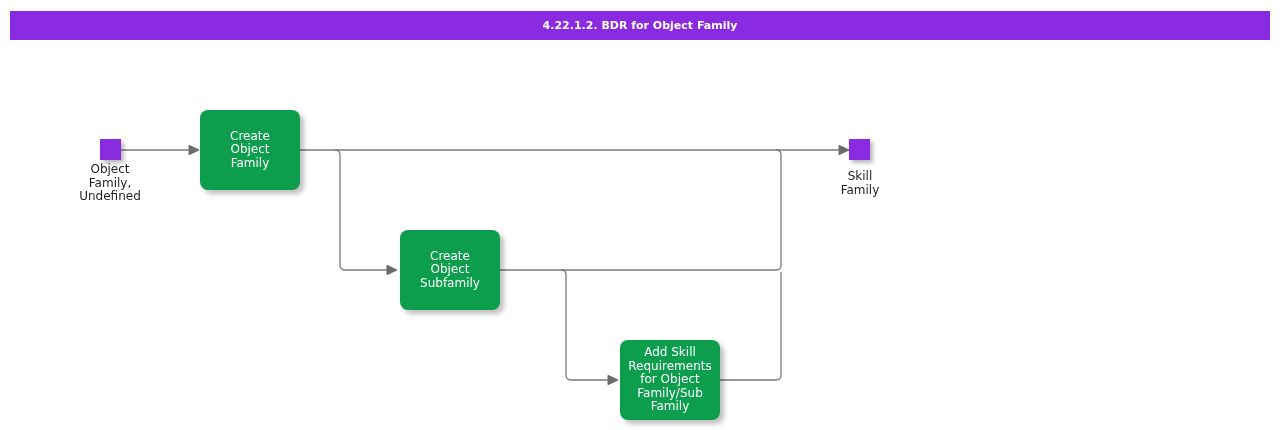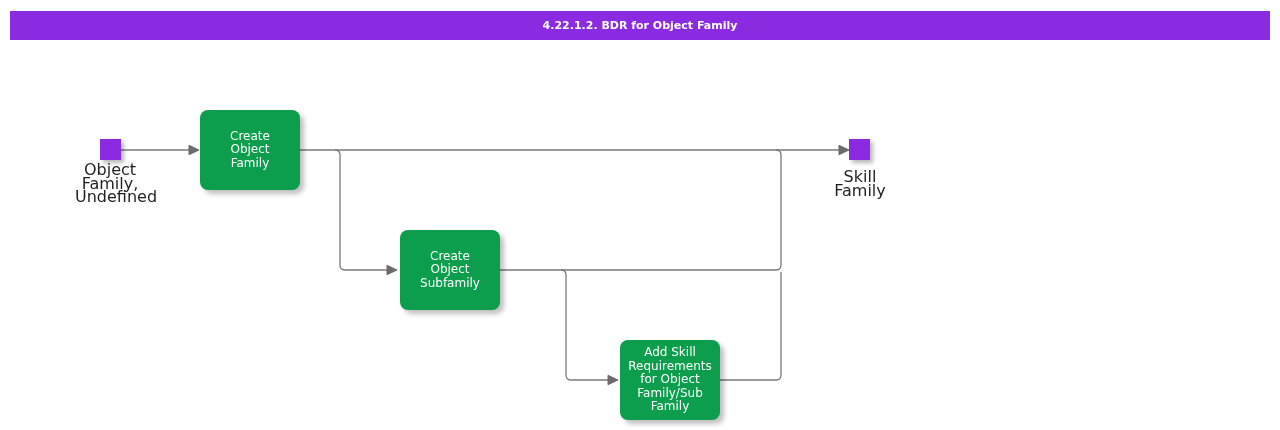--- a/index.html
+++ b/index.html
@@ -49,21 +49,21 @@
     position: absolute;
     width: 21px; height: 21px;
     background: var(--purple);
     box-shadow: 3px 3px 4px rgba(0,0,0,0.28);
   }
   .square.start { left: 100px; top: 139px; }
   .square.end   { left: 849px; top: 139px; }
   .nodelabel {
     position: absolute;
     color: var(--labelcolor);
-    font-size: 16px;
+    font-size: 12px;
     line-height: 13.5px;
     text-align: center;
   }
   .nodelabel.startlabel { left: 75px;  top: 163px; width: 70px; }
   .nodelabel.endlabel   { left: 830px; top: 170px; width: 60px; }
   .activity {
     position: absolute;
     width: 100px; height: 80px;
     background: var(--green);
     border-radius: 8px;

